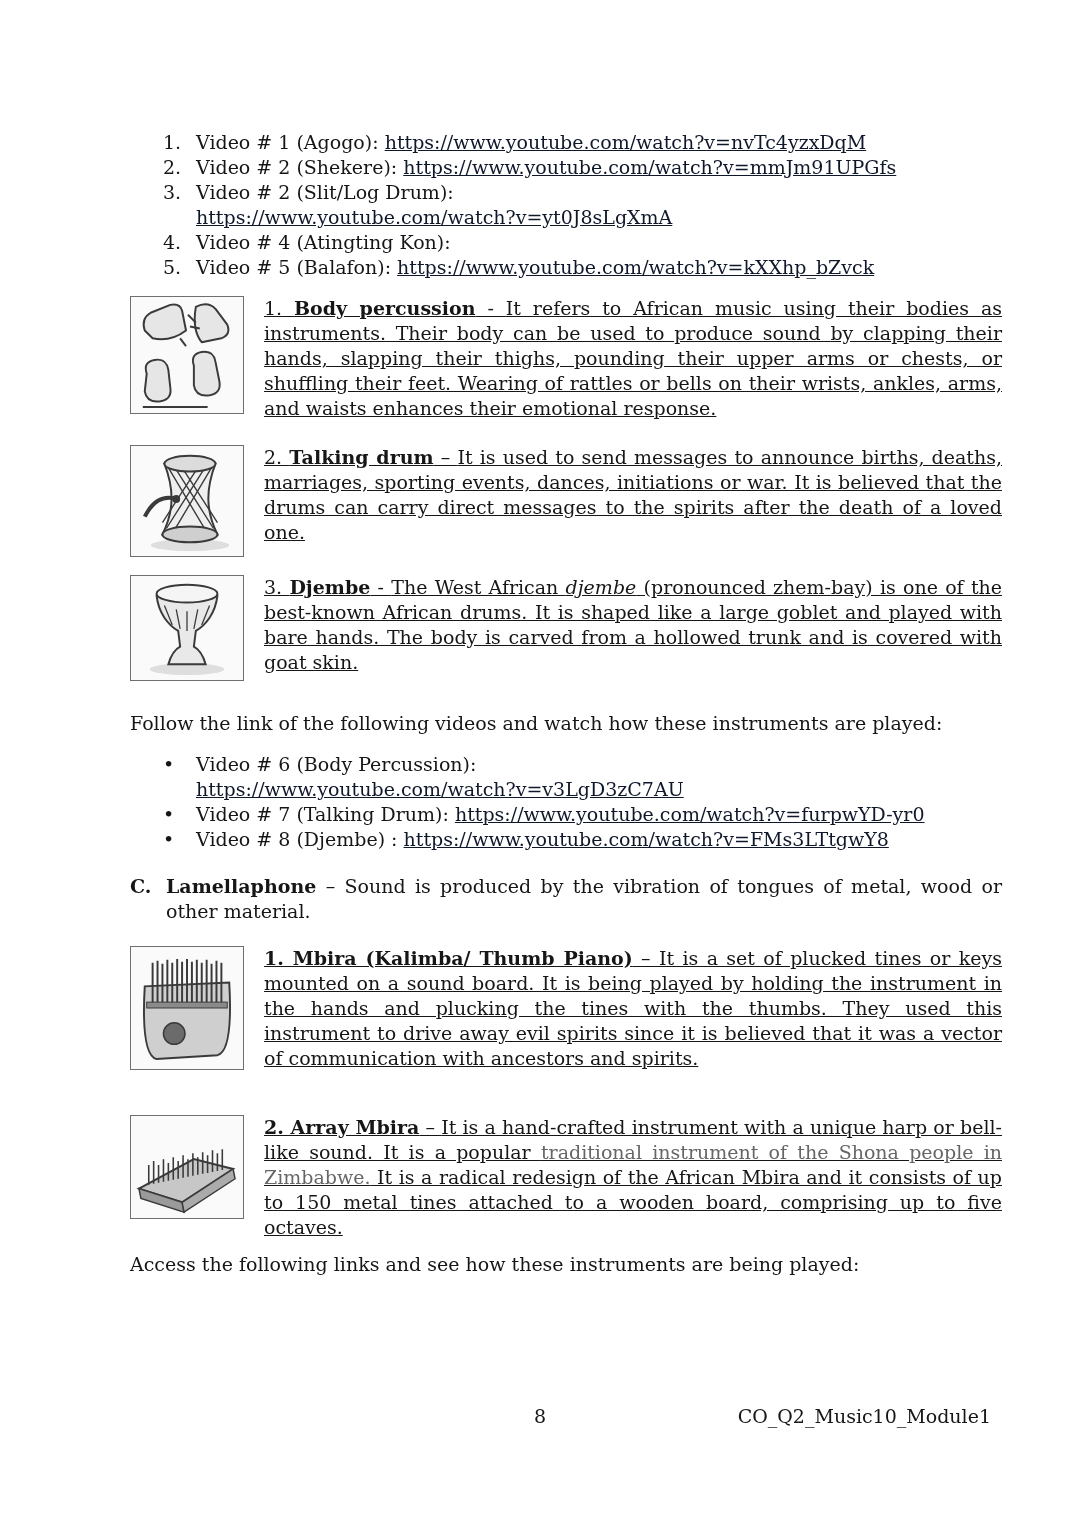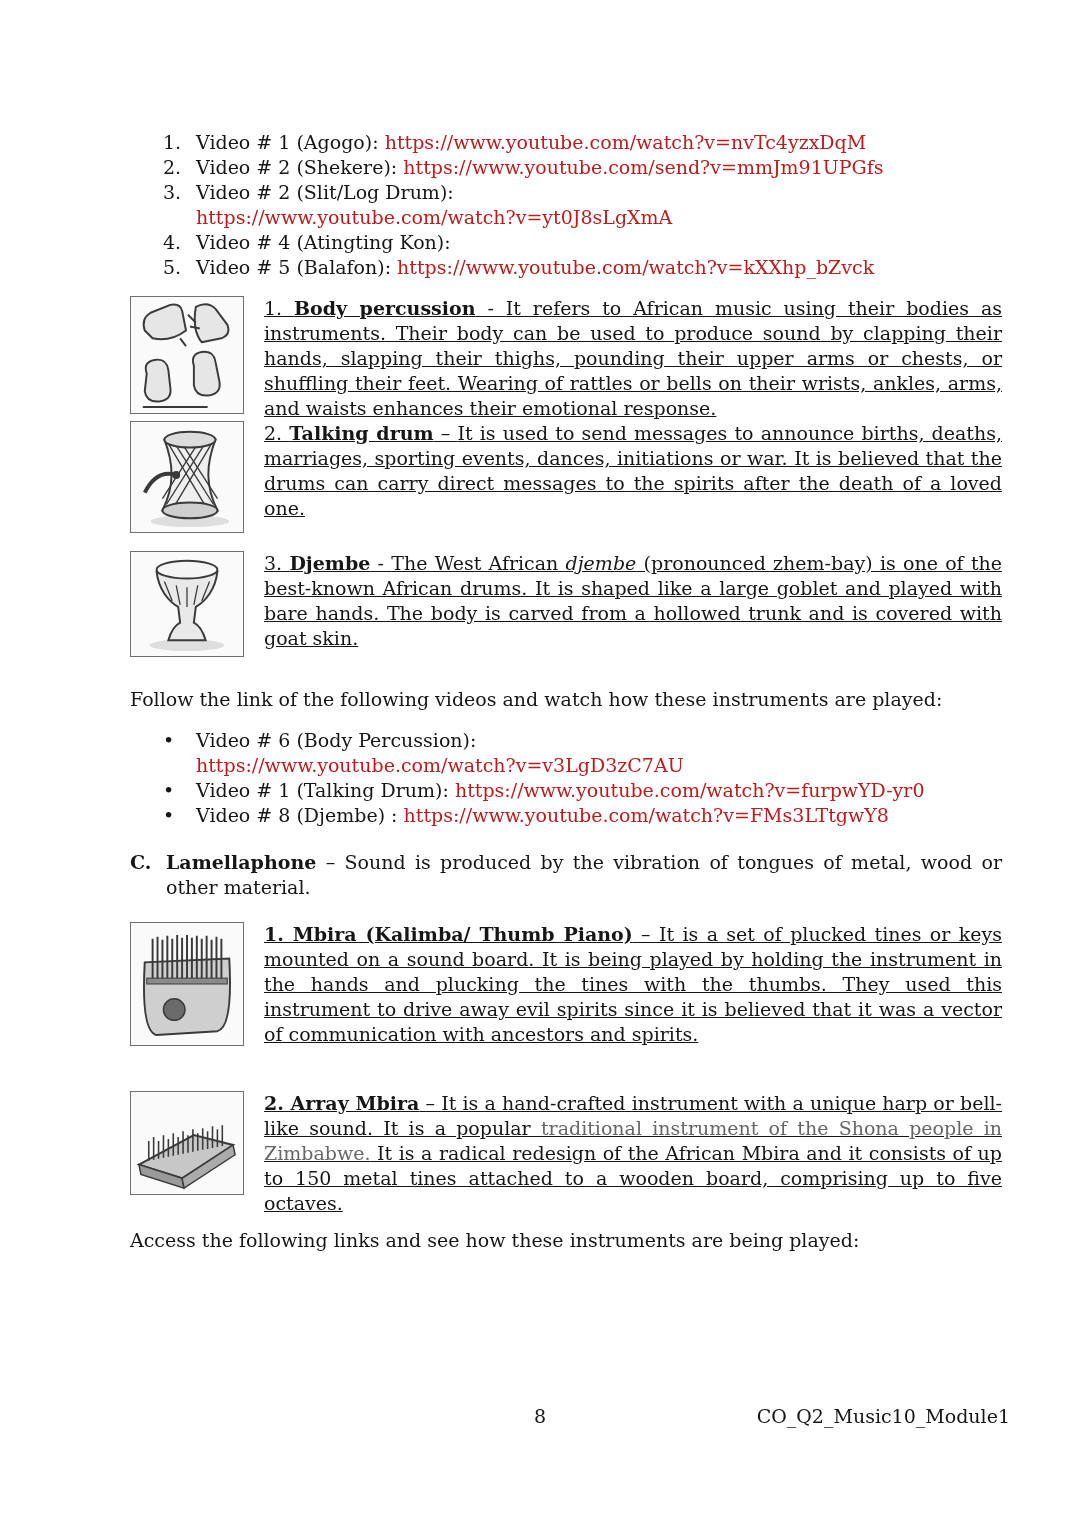--- a/index.html
+++ b/index.html
@@ -8,51 +8,51 @@
   .page {
     position: relative; width: 1080px; height: 1527px;
     font-family: "DejaVu Serif", "Liberation Serif", serif;
     font-size: 19px; line-height: 25px; color: #161616;
   }
   .content { padding: 130px 78px 0 130px; }
   .indent { margin-left: 33px; }
   .nrow { display: flex; }
   .nnum { flex: none; width: 33px; }
   .nbody { flex: 1; min-width: 0; }
-  .link { color: #b91c1c; cursor: pointer; }
+  .link { color: #0f172a; text-decoration: underline; cursor: pointer; }
   p { margin: 0; }
   .media { display: flex; }
   .imgbox {
     flex: none; width: 114px; margin-right: 20px;
     border: 1px solid #6f6f6f; background: #fafafa; overflow: hidden;
   }
   .imgbox svg { display: block; width: 100%; height: 100%; }
   .h1 { height: 118px; } .h2 { height: 112px; } .h3 { height: 106px; }
   .h4 { height: 124px; } .h5 { height: 104px; }
   .media-text { flex: 1; text-align: justify; text-decoration: underline; }
   .just { text-align: justify; }
   .gray { color: #666666; }
   .footer { position: absolute; top: 1404px; left: 0; right: 0; height: 26px; }
   .footer-page { position: absolute; left: 0; right: 0; text-align: center; }
-  .footer-code { position: absolute; right: 70px; }
+  .footer-code { position: absolute; right: 89px; }
 </style>
 </head>
 <body>
 
 <div class="page">
   <div class="content">
 
     <div class="indent">
       <div class="nrow">
         <span class="nnum">1.</span>
         <div class="nbody"><span>Video # 1 (Agogo): </span><a class="link">https://www.youtube.com/watch?v=nvTc4yzxDqM</a></div>
       </div>
       <div class="nrow">
         <span class="nnum">2.</span>
-        <div class="nbody"><span>Video # 2 (Shekere): </span><a class="link">https://www.youtube.com/send?v=mmJm91UPGfs</a></div>
+        <div class="nbody"><span>Video # 2 (Shekere): </span><a class="link">https://www.youtube.com/watch?v=mmJm91UPGfs</a></div>
       </div>
       <div class="nrow">
         <span class="nnum">3.</span>
         <div class="nbody">
           <span>Video # 2 (Slit/Log Drum):</span>
           <div><a class="link">https://www.youtube.com/watch?v=yt0J8sLgXmA</a></div>
         </div>
       </div>
       <div class="nrow">
         <span class="nnum">4.</span>
@@ -80,21 +80,21 @@
             <path d="M58 18 l8 8 M60 30 l10 2 M50 42 l6 8"></path>
             <path d="M12 112 h66"></path>
           </g>
         </svg>
       </div>
       <div class="media-text">
         <span>1. </span><b>Body percussion</b><span> - </span><span>It refers to African music using their bodies as instruments. Their body can be used to produce sound by clapping their hands, slapping their thighs, pounding their upper arms or chests, or shuffling their feet. Wearing of rattles or bells on their wrists, ankles, arms, and waists enhances their emotional response.</span>
       </div>
     </div>
 
-    <div class="media" style="">
+    <div class="media" style="margin-top:24px">
       <div class="imgbox h2">
         <svg viewBox="0 0 114 112">
           <ellipse cx="60" cy="101" rx="40" ry="6" fill="#dedede"></ellipse>
           <path d="M34 18 C44 44 44 66 32 90 L88 90 C76 66 76 44 86 18 Z" fill="#efefef" stroke="#3a3a3a" stroke-width="2"></path>
           <g stroke="#3a3a3a" stroke-width="1.4">
             <path d="M38 22 L76 86 M46 24 L84 84 M54 25 L88 78"></path>
             <path d="M82 22 L44 86 M74 24 L36 84 M66 25 L32 78"></path>
           </g>
           <ellipse cx="60" cy="18" rx="26" ry="8" fill="#dcdcdc" stroke="#3a3a3a" stroke-width="2"></ellipse>
           <ellipse cx="60" cy="90" rx="28" ry="8" fill="#cfcfcf" stroke="#3a3a3a" stroke-width="2"></ellipse>
@@ -128,21 +128,21 @@
     <div class="indent" style="margin-top:16px">
       <div class="nrow">
         <span class="nnum">•</span>
         <div class="nbody">
           <span>Video # 6 (Body Percussion):</span>
           <div><a class="link">https://www.youtube.com/watch?v=v3LgD3zC7AU</a></div>
         </div>
       </div>
       <div class="nrow">
         <span class="nnum">•</span>
-        <div class="nbody"><span>Video # 1 (Talking Drum): </span><a class="link">https://www.youtube.com/watch?v=furpwYD-yr0</a></div>
+        <div class="nbody"><span>Video # 7 (Talking Drum): </span><a class="link">https://www.youtube.com/watch?v=furpwYD-yr0</a></div>
       </div>
       <div class="nrow">
         <span class="nnum">•</span>
         <div class="nbody"><span>Video # 8 (Djembe) : </span><a class="link">https://www.youtube.com/watch?v=FMs3LTtgwY8</a></div>
       </div>
     </div>
 
     <div class="nrow just" style="margin-top:22px">
       <b class="nnum" style="width:36px">C.</b>
       <div class="nbody just"><b>Lamellaphone</b><span> – Sound is produced by the vibration of tongues of metal, wood or other material.</span></div>

